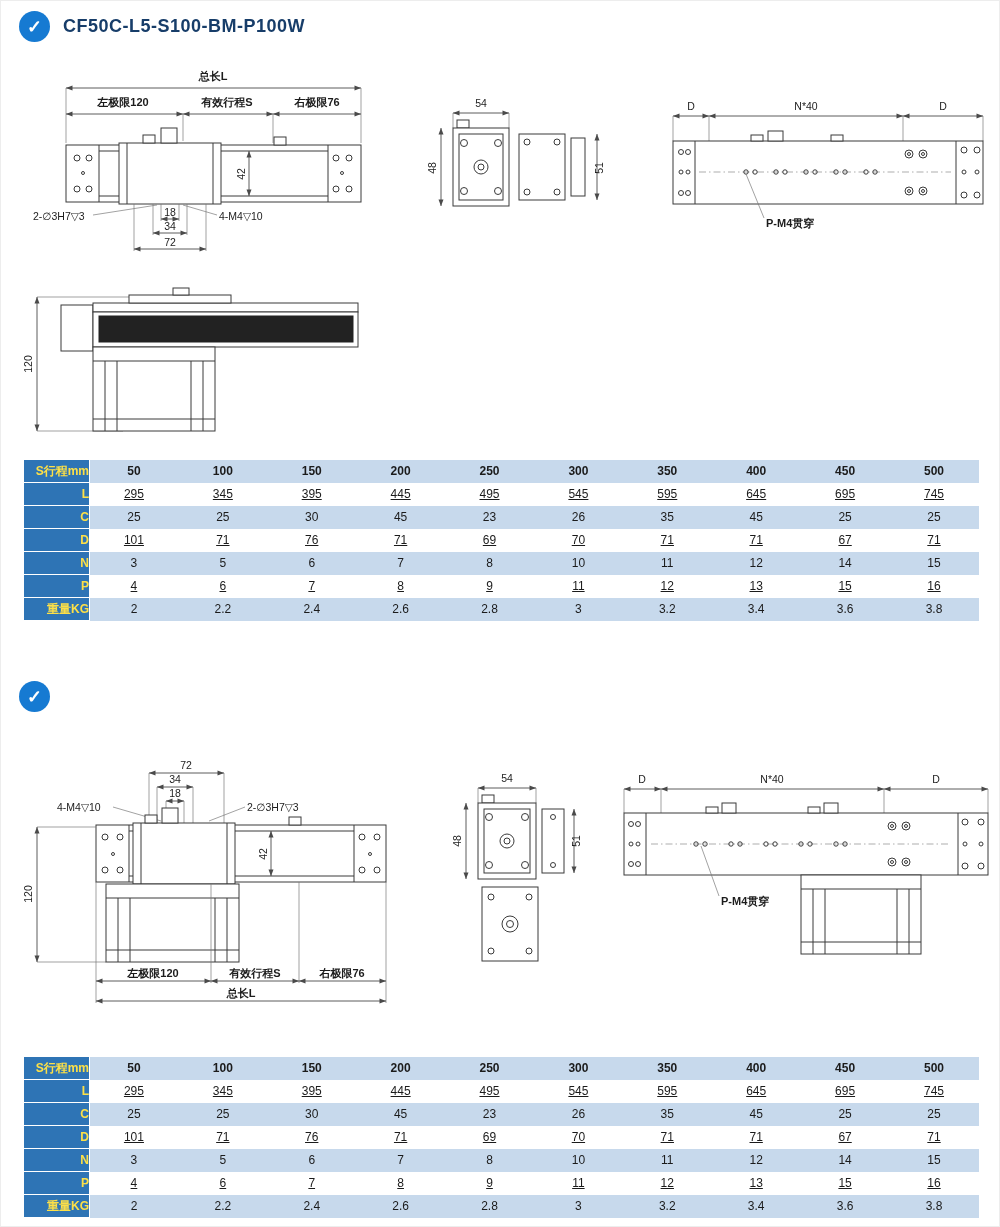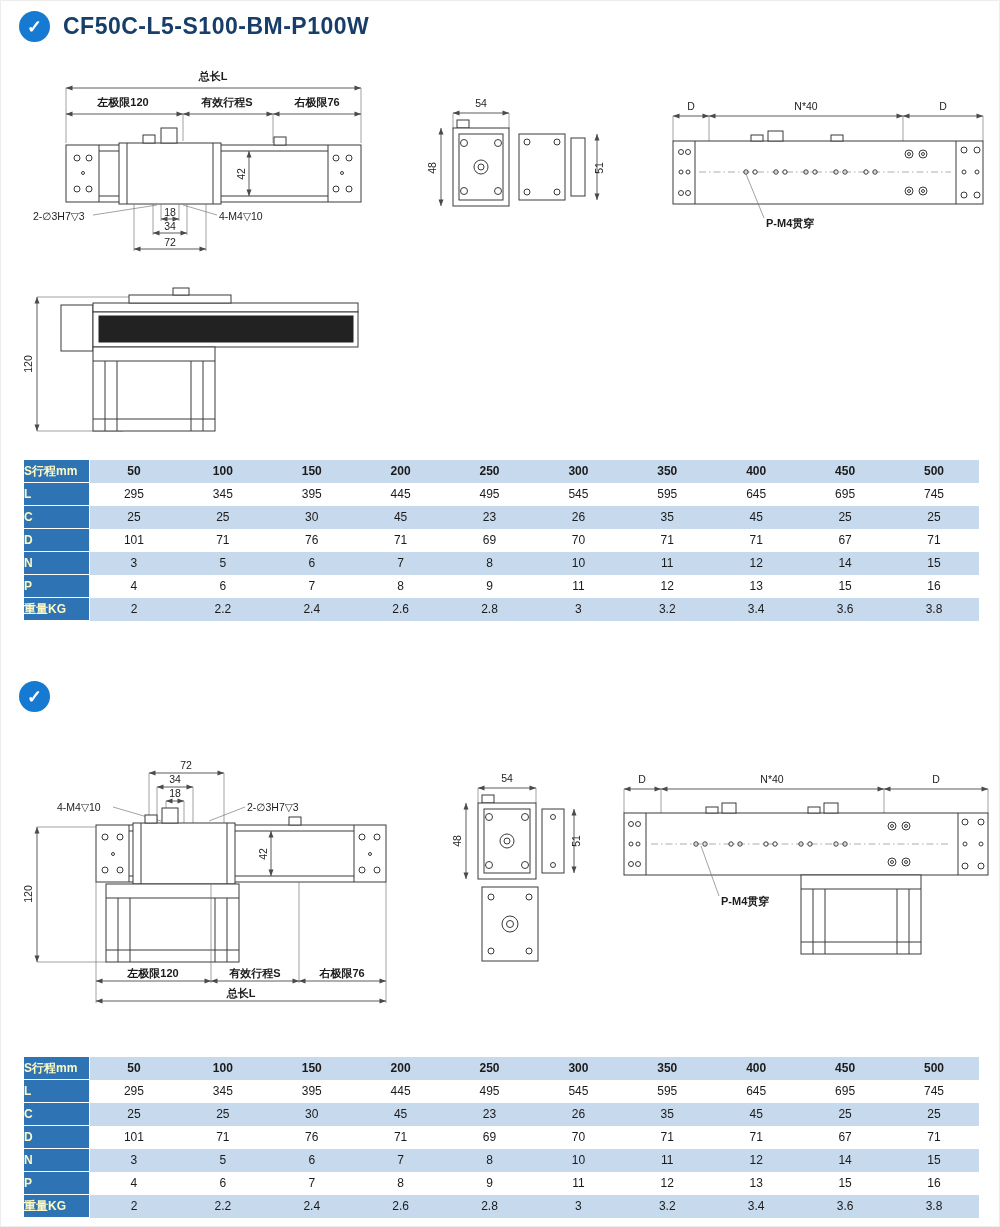--- a/index.html
+++ b/index.html
@@ -2,37 +2,37 @@
 <html><head>
 <meta charset="utf-8">
 <style>
   * { margin:0; padding:0; box-sizing:border-box; }
   html,body { background:#fff; }
   .page { position:relative; width:1000px; height:1227px; background:#fff;
           font-family:"Liberation Sans", sans-serif; overflow:hidden; border:1px solid #ededed; }
   .sec-header { position:absolute; left:18px; display:flex; align-items:center; gap:13px; }
   .badge { width:31px; height:31px; border-radius:50%; background:#167ad2; color:#fff;
            display:flex; align-items:center; justify-content:center; font-size:18px; font-weight:bold; }
-  .title { font-size:23px; font-weight:bold; color:#173d69; letter-spacing:0.5px; }
+  .title { font-size:18px; font-weight:bold; color:#173d69; letter-spacing:0.5px; }
   svg { position:absolute; overflow:visible; }
   svg text { font-family:"Liberation Sans", sans-serif; font-size:10.5px; fill:#1c1c1c; }
   svg text.cn { font-weight:bold; font-size:11px; }
   .ln { stroke:#3a3a3a; stroke-width:1; fill:none; }
   .fl { fill:#ffffff; stroke:#3a3a3a; stroke-width:1; }
   .dk { fill:#222222; stroke:#222222; }
   .dim { stroke:#4a4a4a; stroke-width:0.9; fill:none; }
   .ext { stroke:#7a7a7a; stroke-width:0.7; fill:none; }
   .cl  { stroke:#8a8a8a; stroke-width:0.7; fill:none; stroke-dasharray:7 3 1.5 3; }
   .hole { fill:none; stroke:#3a3a3a; stroke-width:1; }
   .spec { position:absolute; left:22px; width:956px; border-collapse:collapse; table-layout:fixed; font-size:12px; }
-  .spec th { width:66px; background:#2e74b5; color:#fef9c3; font-weight:bold; border:1px solid #fff;
-             height:23px; text-align:left; padding:0; font-size:12px; }
+  .spec th { width:66px; background:#2e74b5; color:#fde047; font-weight:bold; border:1px solid #fff;
+             height:23px; text-align:right; padding:0; font-size:12px; }
   .spec td { height:23px; text-align:center; padding:0; color:#1b1b1b; }
   .rb td { background:#c7d9ec; }
-  .rw td { background:#ffffff; }
+  .rw td { background:#ffffff;text-decoration:underline; }
   .hdr td { font-weight:bold; }
 </style>
 </head>
 <body>
 
 <svg width="0" height="0" style="position:absolute" aria-hidden="true">
   <defs>
     <marker id="arr" viewBox="0 0 10 10" refX="9.5" refY="5" markerWidth="8" markerHeight="8" orient="auto-start-reverse">
       <path d="M0.5,1.5 L9.5,5 L0.5,8.5 z" fill="#4a4a4a"></path>
     </marker>

